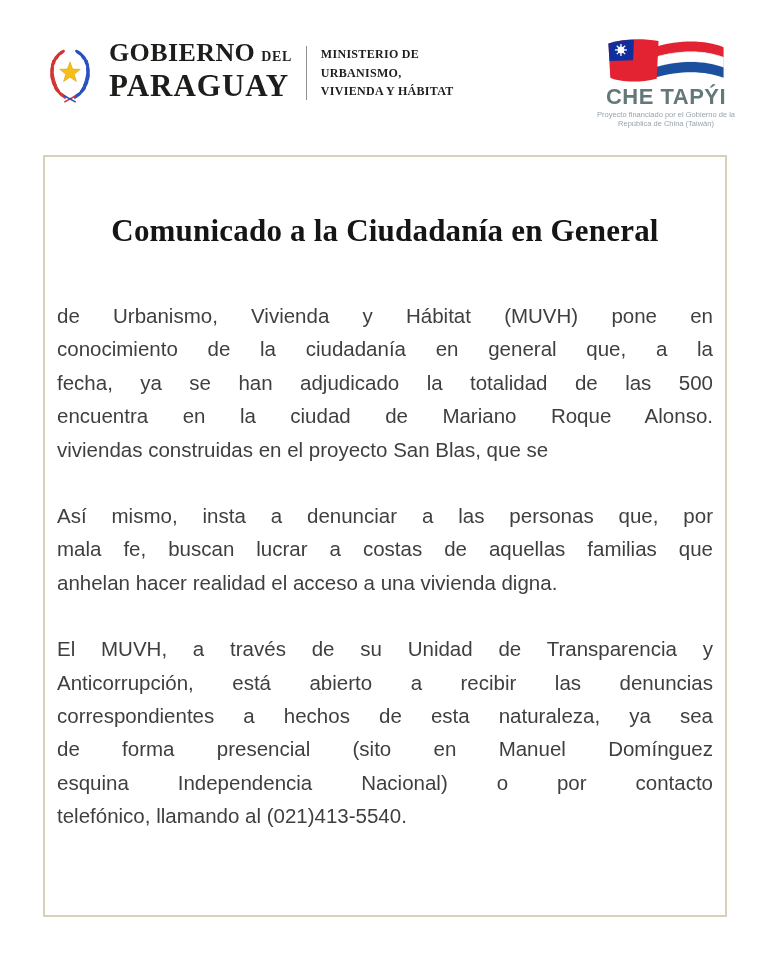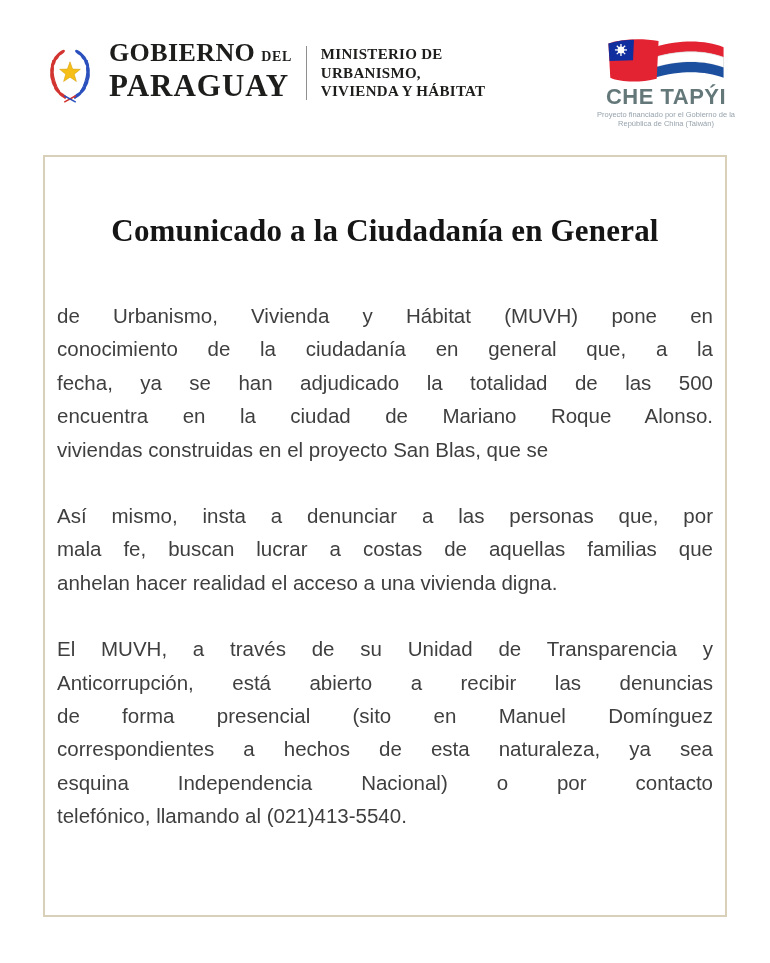--- a/index.html
+++ b/index.html
@@ -35,21 +35,21 @@
   .gob-line2 { font-size: 31px; font-weight: 700; line-height: 30px; letter-spacing: 1px; margin-top: 1px; }
   .vdiv {
     width: 1px; height: 54px;
     background: #8f8f8f;
     margin: 12px 14px 0 14px;
   }
   .ministry {
     margin-top: 11px;
     font-family: "Liberation Serif", serif;
     font-weight: 700;
-    font-size: 15px;
+    font-size: 12px;
     line-height: 18.5px;
     letter-spacing: .3px;
     color: #1d1d1b;
     white-space: nowrap;
   }
 
   .hdr-right { display: flex; flex-direction: column; align-items: center; width: 148px; margin-top: 2px; }
   .flags { width: 132px; height: 52px; }
   .ct-name {
     font-size: 22px;
@@ -192,21 +192,21 @@
 
       <section class="para">
         <div class="line">Así mismo, insta a denunciar a las personas que, por</div>
         <div class="line">mala fe, buscan lucrar a costas de aquellas familias que</div>
         <div class="line">anhelan hacer realidad el acceso a una vivienda digna.</div>
       </section>
 
       <section class="para">
         <div class="line">El MUVH, a través de su Unidad de Transparencia y</div>
         <div class="line">Anticorrupción, está abierto a recibir las denuncias</div>
+        <div class="line">correspondientes a hechos de esta naturaleza, ya sea</div>
         <div class="line">de forma presencial (sito en Manuel Domínguez</div>
-        <div class="line">correspondientes a hechos de esta naturaleza, ya sea</div>
         <div class="line">esquina Independencia Nacional) o por contacto</div>
         <div class="line">telefónico, llamando al (021)413-5540.</div>
       </section>
     </div>
   </main>
 
 </div>
 
 </body></html>

